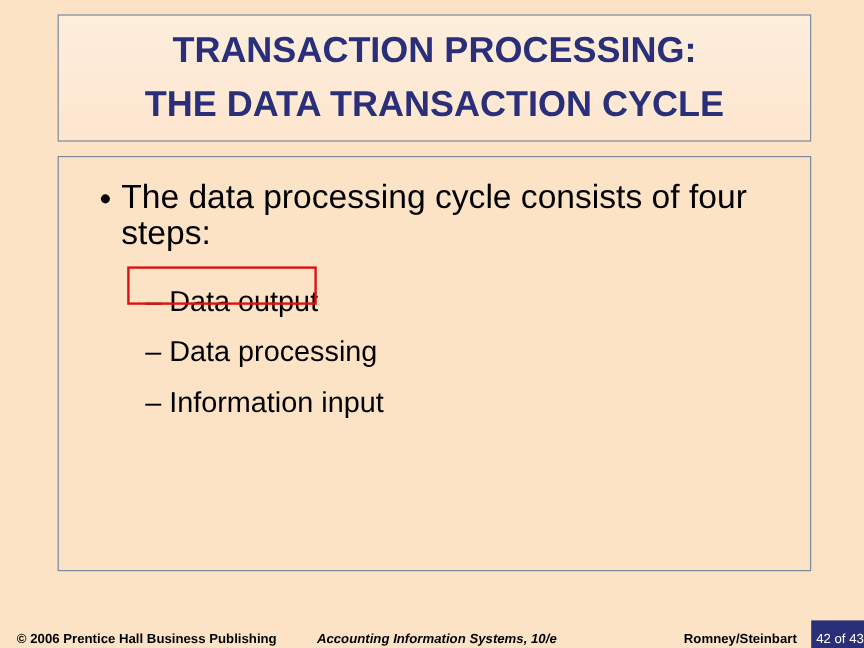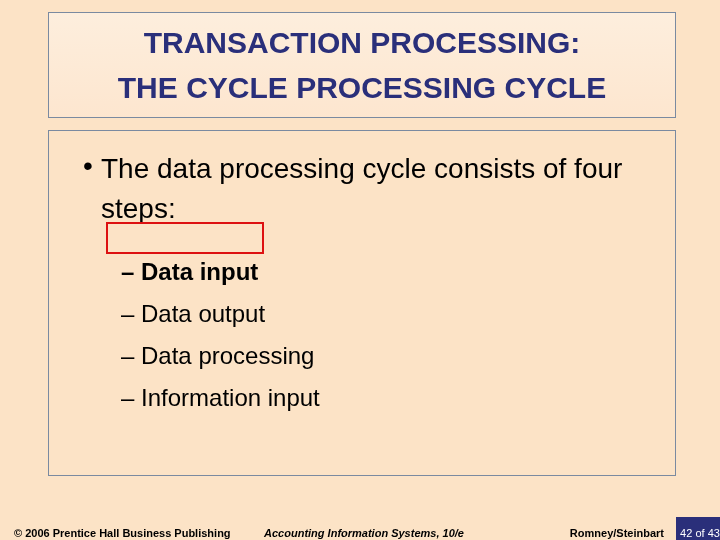--- a/index.html
+++ b/index.html
@@ -46,21 +46,21 @@
   }
   .bullet-dot {
     width: 10px;
     flex: 0 0 18px;
     font-size: 28px;
     line-height: 34px;
     color: #000;
   }
   .bullet-text {
     font-size: 28px;
-    line-height: 40px;
+    line-height: 30px;
     color: #000;
   }
   .sublist {
     margin-top: 10px;
     margin-left: 38px;
   }
   .subitem {
     font-size: 24px;
     line-height: 34px;
     color: #000;
@@ -103,30 +103,29 @@
     justify-content: center;
     font-weight: normal;
     font-size: 11px;
   }
 </style>
 </head>
 <body>
 
 <div class="title-box">
   <div class="line">TRANSACTION PROCESSING:</div>
-  <div class="line">THE CYCLE PROCESSING CYCLE</div>
+  <div class="line">THE DATA TRANSACTION CYCLE</div>
 </div>
 
 <div class="content-box">
   <div class="bullet-line">
     <div class="bullet-dot">•</div>
     <div class="bullet-text">The data processing cycle consists of four steps:</div>
   </div>
   <div class="sublist">
-    <div class="subitem bold">– Data input</div>
     <div class="subitem">– Data output</div>
     <div class="subitem">– Data processing</div>
     <div class="subitem">– Information input</div>
   </div>
 </div>
 
 <div class="highlight-box"></div>
 
 <div class="footer">
   <div class="f-left">© 2006 Prentice Hall Business Publishing</div>

